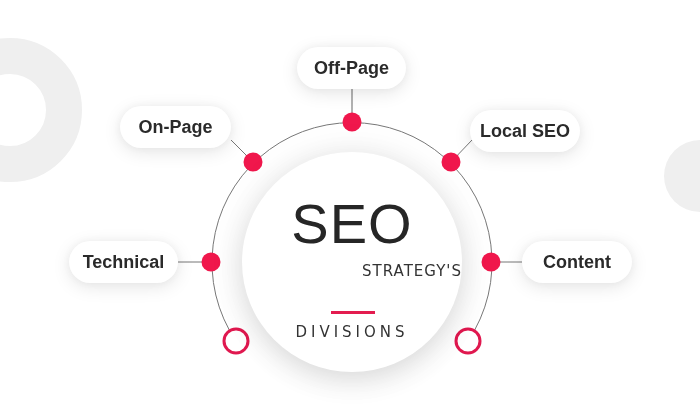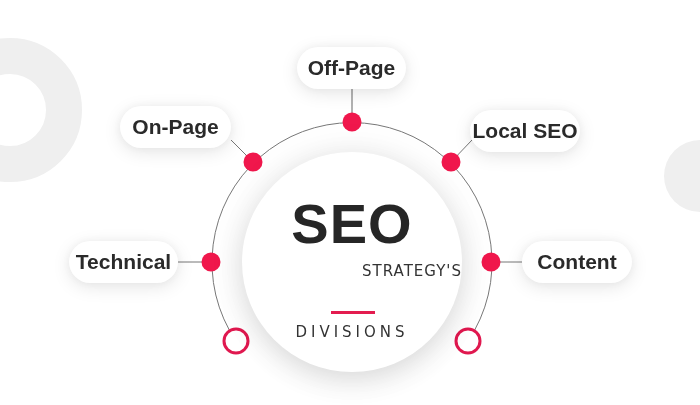--- a/index.html
+++ b/index.html
@@ -51,21 +51,21 @@
       background: #ffffff;
       box-shadow: 0 8px 28px rgba(0,0,0,0.12), 0 0 40px rgba(0,0,0,0.06);
       text-align: center;
     }
     .core-title {
       position: absolute;
       left: 0;
       right: 0;
       top: 44px;
       font-family: "Liberation Sans", sans-serif;
-      font-weight: bold;
+      font-weight: normal;
       font-size: 56px;
       line-height: 56px;
       color: #262626;
       letter-spacing: 1px;
     }
     .core-sub {
       position: absolute;
       left: 0;
       right: 0;
       font-family: "DejaVu Sans", sans-serif;
@@ -88,21 +88,21 @@
       position: absolute;
       height: 42px;
       border-radius: 21px;
       background: #ffffff;
       box-shadow: 0 4px 18px rgba(0,0,0,0.10), 0 0 8px rgba(0,0,0,0.04);
       display: flex;
       align-items: center;
       justify-content: center;
       font-family: "Liberation Sans", sans-serif;
       font-weight: bold;
-      font-size: 21px;
+      font-size: 18px;
       color: #2a2a2a;
       cursor: pointer;
     }
   </style>
 </head>
 <body>
 
 <div class="canvas">
 
   <div class="deco-ring-left"></div>

